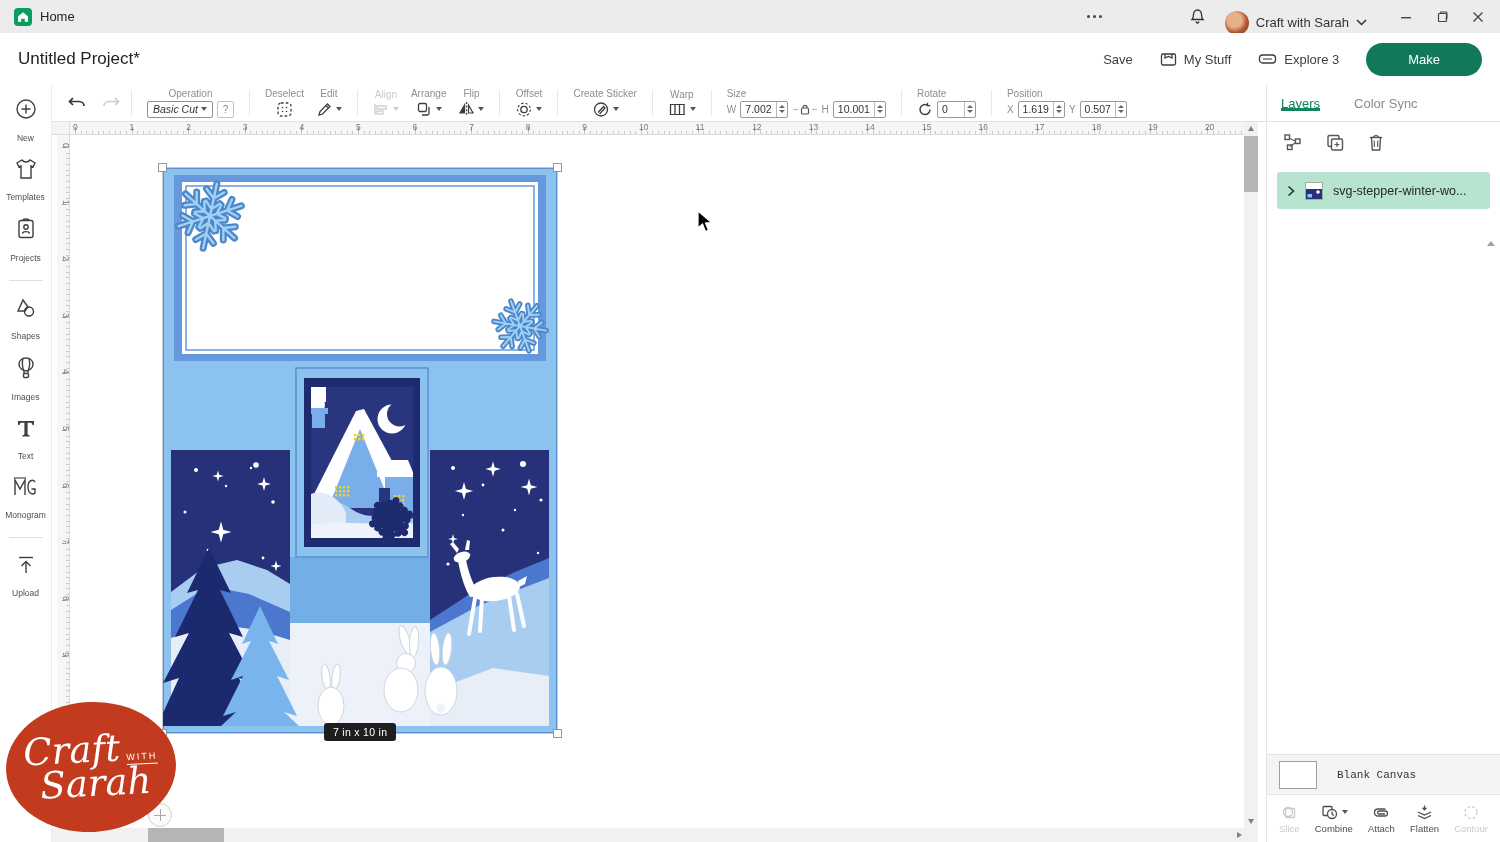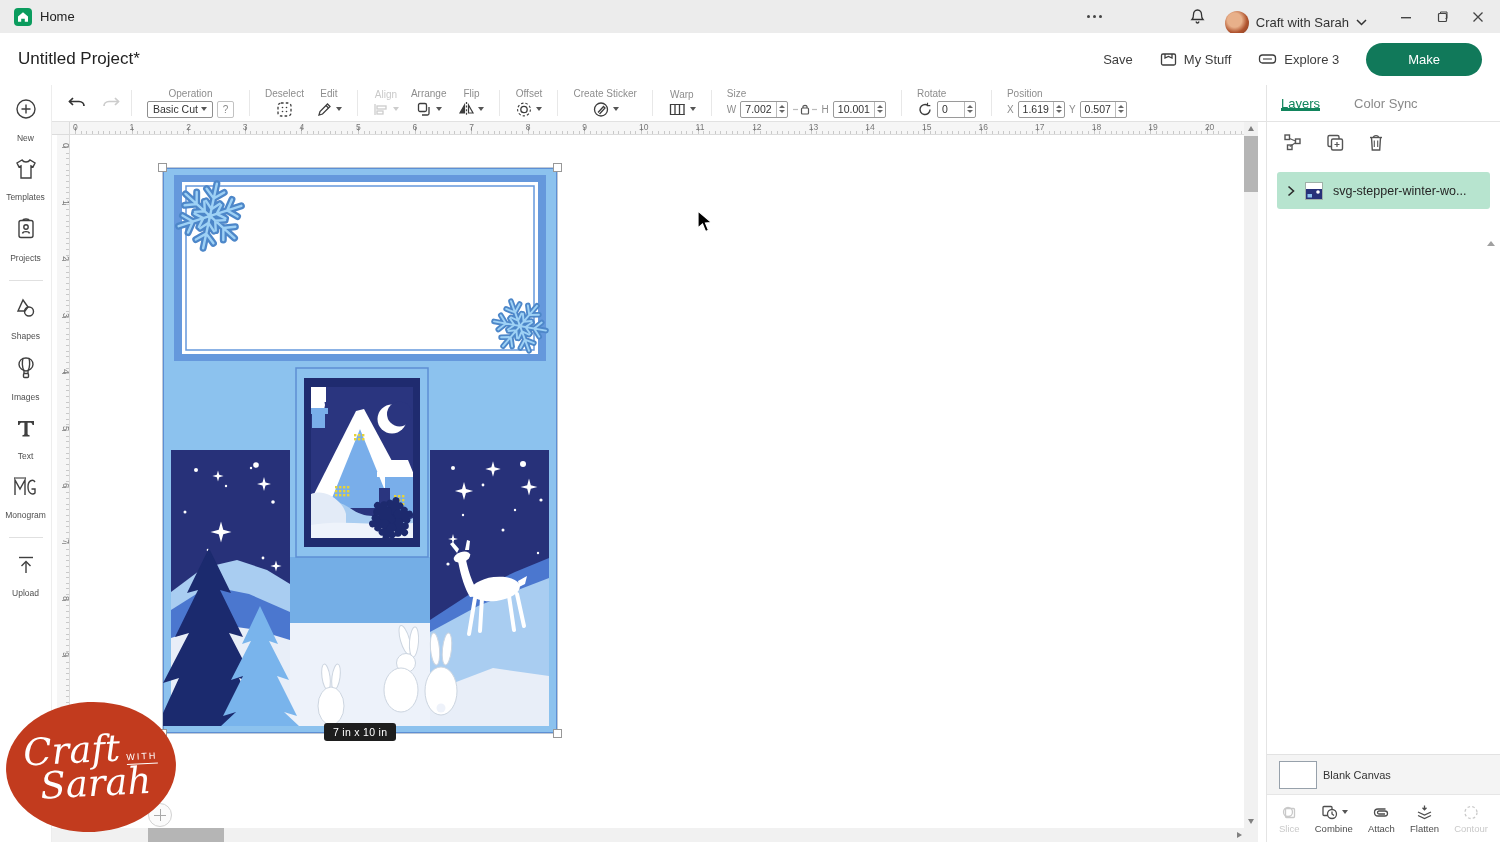--- a/index.html
+++ b/index.html
@@ -32,21 +32,21 @@
   .tdiv { width:1px; height:26px; background:#e8e8e8; margin:0 9px; flex:none; }
   .tgroup { display:flex; flex-direction:column; align-items:center; justify-content:center; gap:2px; padding:0 6px; }
   .tlabel { font-size:10px; color:#8d8d8d; line-height:1; white-space:nowrap; }
   .trow { display:flex; align-items:center; gap:4px; }
   .icon-btn { display:flex; align-items:center; gap:3px; }
   .caret { width:0; height:0; border-left:3.5px solid transparent; border-right:3.5px solid transparent; border-top:4px solid #555; }
   .disabled .caret { border-top-color:#ccc; }
   .disabled { color:#c9c9c9 !important; }
   .disabled .tlabel { color:#c9c9c9; }
   svg.ic { display:block; }
-  .selbox { width:66px; height:17px; border:1px solid #8f8f8f; border-radius:2px; display:flex; align-items:center; justify-content:space-between; padding:0 5px; font-size:10.5px; color:#333; }
+  .selbox { width:66px; height:17px; border:1px solid #8f8f8f; border-radius:2px; display:flex; align-items:center; justify-content:space-between; padding:0 5px; font-size:10.5px; color:#333;font-style:italic; }
   .qbox { width:17px; height:17px; border:1px solid #c2c2c2; border-radius:2px; font-size:10px; color:#8a8a8a; display:flex; align-items:center; justify-content:center; }
   .numfield { height:17px; border:1px solid #9a9a9a; border-radius:2px; display:flex; align-items:center; }
   .numfield .val { font-size:10.5px; color:#333; padding:0 4px; min-width:32px; text-align:left; }
   .stepper { width:11px; align-self:stretch; border-left:1px solid #bbb; display:flex; flex-direction:column; align-items:center; justify-content:center; gap:2px; }
   .stepper .up { width:0;height:0;border-left:3px solid transparent;border-right:3px solid transparent;border-bottom:3.5px solid #666; }
   .stepper .dn { width:0;height:0;border-left:3px solid transparent;border-right:3px solid transparent;border-top:3.5px solid #666; }
   .axis { font-size:10px; color:#8d8d8d; }
 
   
   .sidebar { position:absolute; left:0; top:85px; width:52px; height:757px; background:#fff; border-right:1px solid #ededed; display:flex; flex-direction:column; align-items:center; padding-top:12px; z-index:5; }
@@ -106,21 +106,21 @@
   .rtabs { height:37px; border-bottom:1px solid #e4e4e4; display:flex; align-items:center; padding-left:14px; gap:34px; flex:none; }
   .rtab { display:flex; align-items:center; font-size:13px; color:#8a8a8a; position:relative; }
   .rtab.active { color:#12855d; }
   .rtab.active::after { content:""; position:absolute; left:0; right:0; bottom:0; height:3px; background:#12855d; }
   .rtools { height:40px; display:flex; align-items:center; padding:0 16px; gap:22px; flex:none; }
   .layer-item { margin:10px 10px 0; height:37px; background:#b7e4cf; border-radius:3px; display:flex; align-items:center; padding:0 10px; gap:10px; flex:none; }
   .layer-thumb { width:18px; height:18px; border:1px solid #9fb0a8; background:#fff; flex:none; }
   .layer-name { font-size:12.5px; color:#262626; white-space:nowrap; overflow:hidden; }
   .list-caret { position:absolute; right:5px; top:156px; width:0; height:0; border-left:4px solid transparent; border-right:4px solid transparent; border-bottom:5px solid #a0a0a0; }
   .rspacer { flex:1; }
-  .blank-row { height:40px; background:#f4f4f4; border-top:1px solid #e2e2e2; display:flex; align-items:center; padding:0 12px; gap:6px; flex:none; }
+  .blank-row { height:40px; background:#f4f4f4; border-top:1px solid #e2e2e2; display:flex; align-items:center; padding:0 12px; gap:20px; flex:none;font-family:Liberation Mono, monospace; }
   .blank-swatch { width:38px; height:28px; background:#fff; border:1px solid #97a1ab; }
   .blank-label { font-size:11px; color:#333; }
   .ractions { height:48px; background:#fff; border-top:1px solid #e6e6e6; display:flex; align-items:center; justify-content:space-between; padding:0 12px; flex:none; }
   .raction { display:flex; flex-direction:column; align-items:center; gap:2px; font-size:9.5px; color:#4e4e4e; }
   .raction.disabled { color:#c9c9c9; }
   .raction .with-caret { display:flex; align-items:center; gap:3px; }
 </style>
 </head>
 <body>
 

